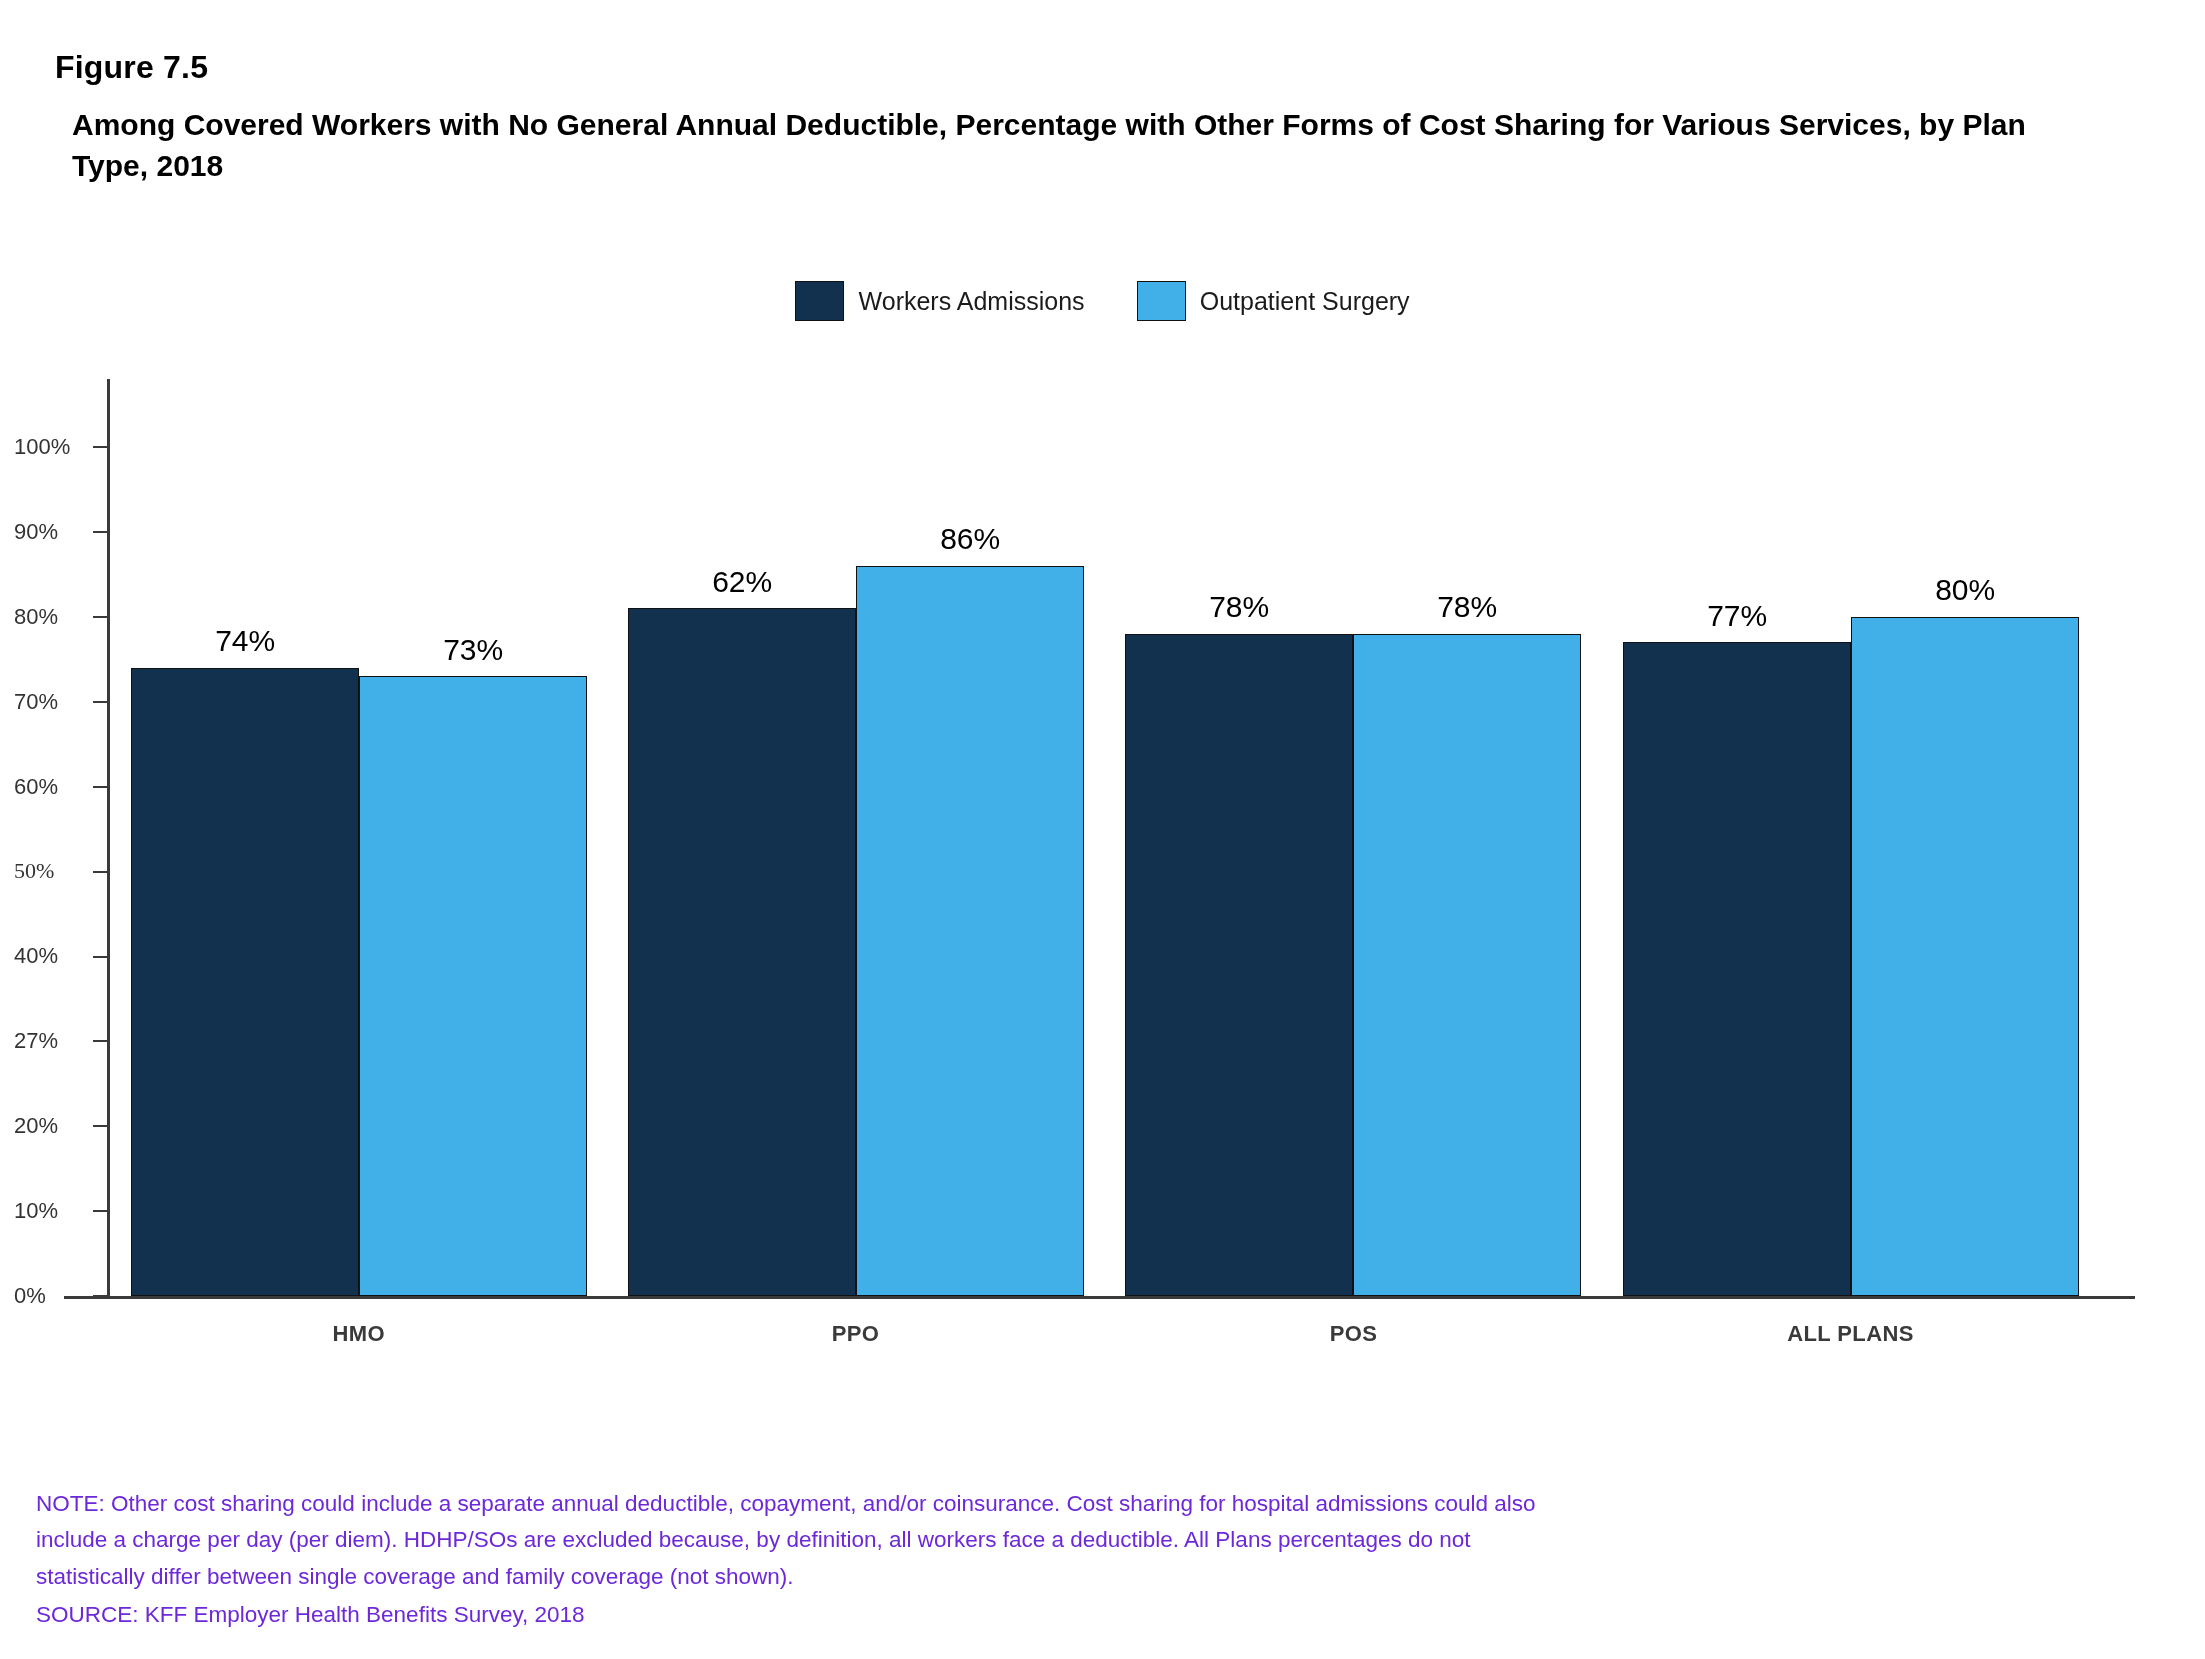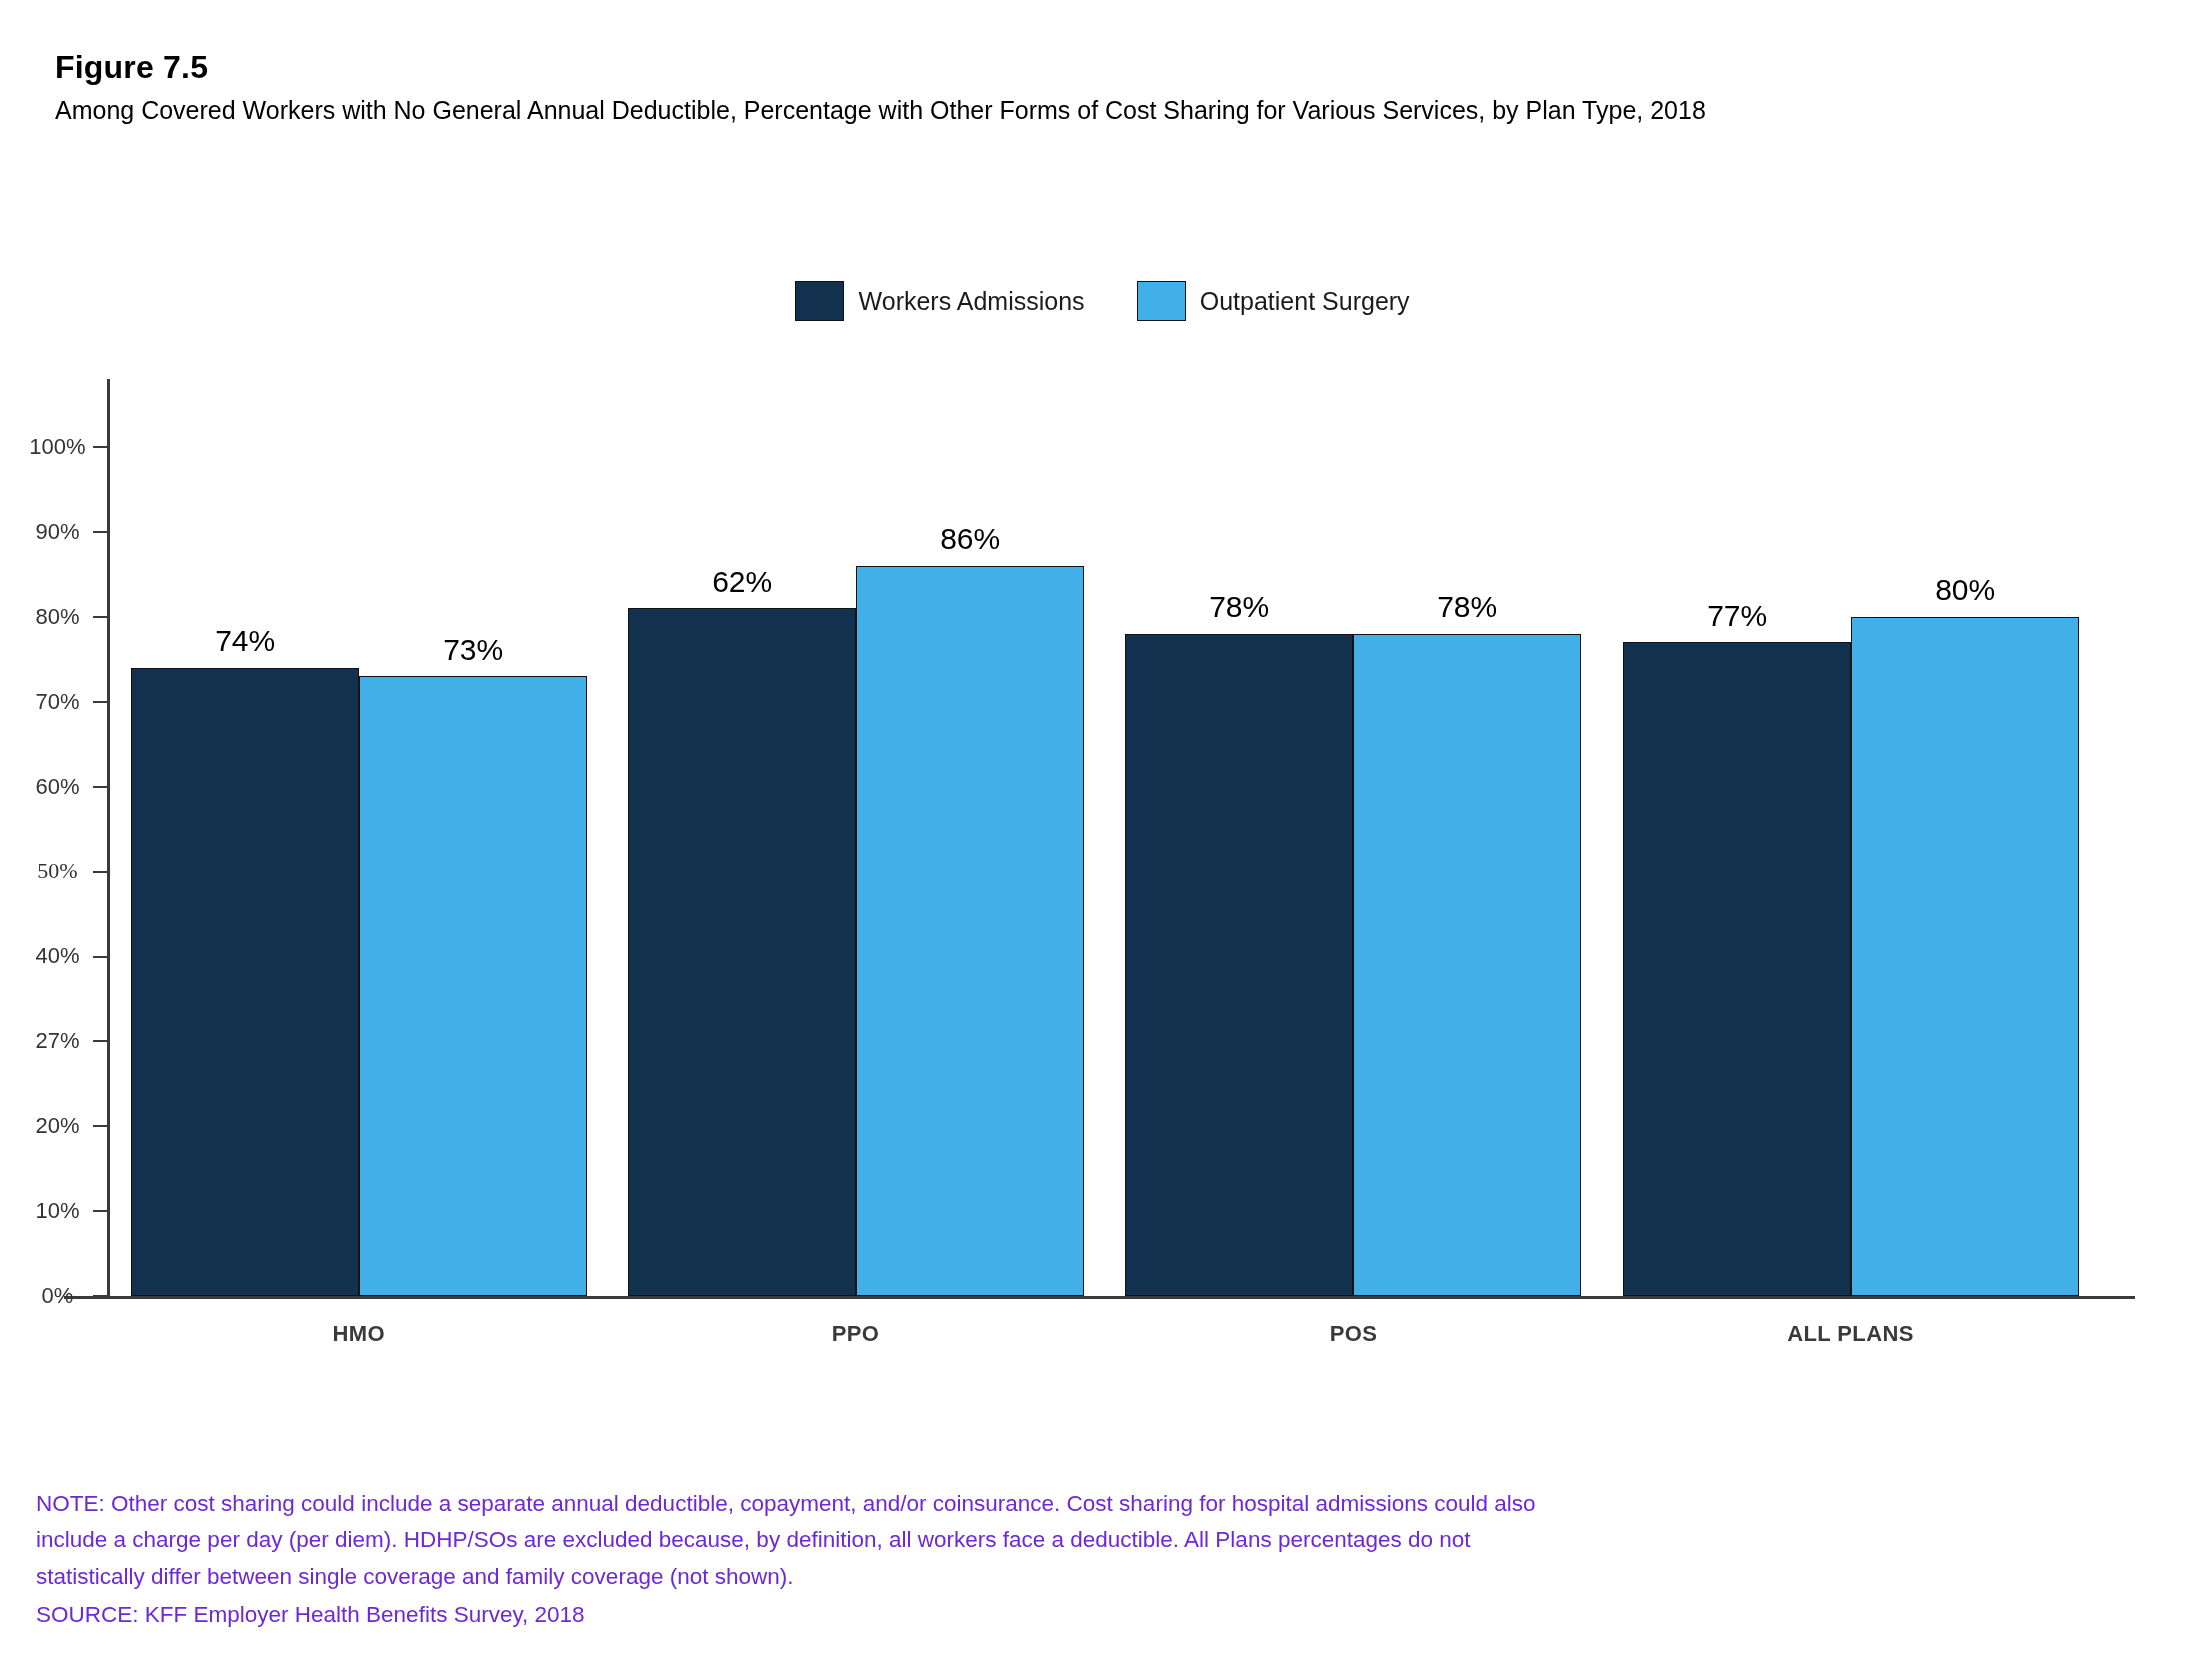--- a/index.html
+++ b/index.html
@@ -29,24 +29,24 @@
     width: 2055px;
   }
   .fig-label {
     font-size: 32px;
     font-weight: bold;
     letter-spacing: 0.2px;
     line-height: 1.25;
     margin: 0 0 6.3px 0;
   }
   .fig-title {
-    font-size: 25px;
-    font-weight: normal;
+    font-size: 30px;
+    font-weight: bold;
     line-height: 1.38;
-    margin: 0;
+    margin: 17px;
     max-width: 1992px;
   }
   
   .legend {
     position: absolute;
     top: 281px;
     left: 0;
     width: 2205px;
     display: flex;
     justify-content: center;
@@ -89,21 +89,21 @@
     left: -43px;
     top: 917px;
     width: 2071px;
     height: 3.2px;
     background: #3a3a3a;
   }
   .ytick {
     position: absolute;
     left: -93px;
     width: 87px;
-    text-align: center;
+    text-align: left;
     font-size: 22px;
     color: #333333;
     transform: translateY(-50%);
   }
   .ytick-mark {
     position: absolute;
     left: -14.2px;
     width: 14.2px;
     height: 2.4px;
     background: #3a3a3a;

